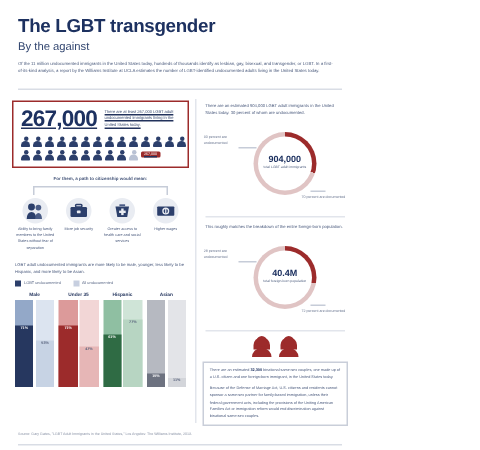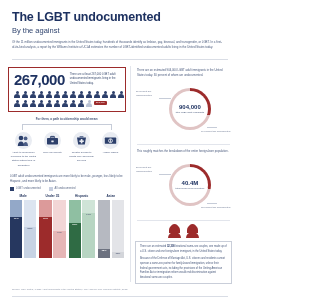--- a/index.html
+++ b/index.html
@@ -26,20 +26,21 @@
   .body { display: flex; padding: 4px 8px 0 8px; gap: 4px; }
   .col-left { width: 118px; }
   .col-right { width: 110px; }
   .vdivider { width: 1px; background: #e2e5ec; margin: 2px 0; }
 
   
   .bignum-box {
     border: 1px solid #9c2b2b;
     padding: 4px 5px 4px 5px;
     margin-top: 3px;
+    text-decoration: underline;
   }
   .bignum-row { display: flex; align-items: flex-start; gap: 5px; }
   .bignum {
     font-size: 15px; font-weight: bold; color: #1d3160;
     letter-spacing: -0.5px; line-height: 1;
   }
   .bignum-caption { font-size: 2.7px; line-height: 1.75; color: #3b4c70; flex: 1; padding-top: 1px; }
   .people-grid { margin-top: 4px; display: flex; flex-direction: column; gap: 1px; }
   .people-row { display: flex; gap: 1.5px; }
   .person { width: 6.5px; height: 7.5px; position: relative; flex: none; }
@@ -140,21 +141,21 @@
     display: flex; align-items: center; gap: 3px;
     padding: 5px 12px 0 34px; font-size: 3.4px; color: #5b678a;
   }
 </style>
 </head>
 <body>
 
 <div class="page">
 
   <div class="header">
-    <div class="title">The LGBT undocumented</div>
+    <div class="title">The LGBT transgender</div>
     <div class="subtitle">By the against</div>
     <div class="intro">Of the 11 million undocumented immigrants in the United States today, hundreds of thousands identify as lesbian, gay, bisexual, and transgender, or LGBT. In a first-of-its-kind analysis, a report by the Williams Institute at UCLA estimates the number of LGBT-identified undocumented adults living in the United States today.</div>
   </div>
   <div class="rule"></div>
 
   <div class="body">
 
     <div class="col-left">
 
       <div class="bignum-box">

